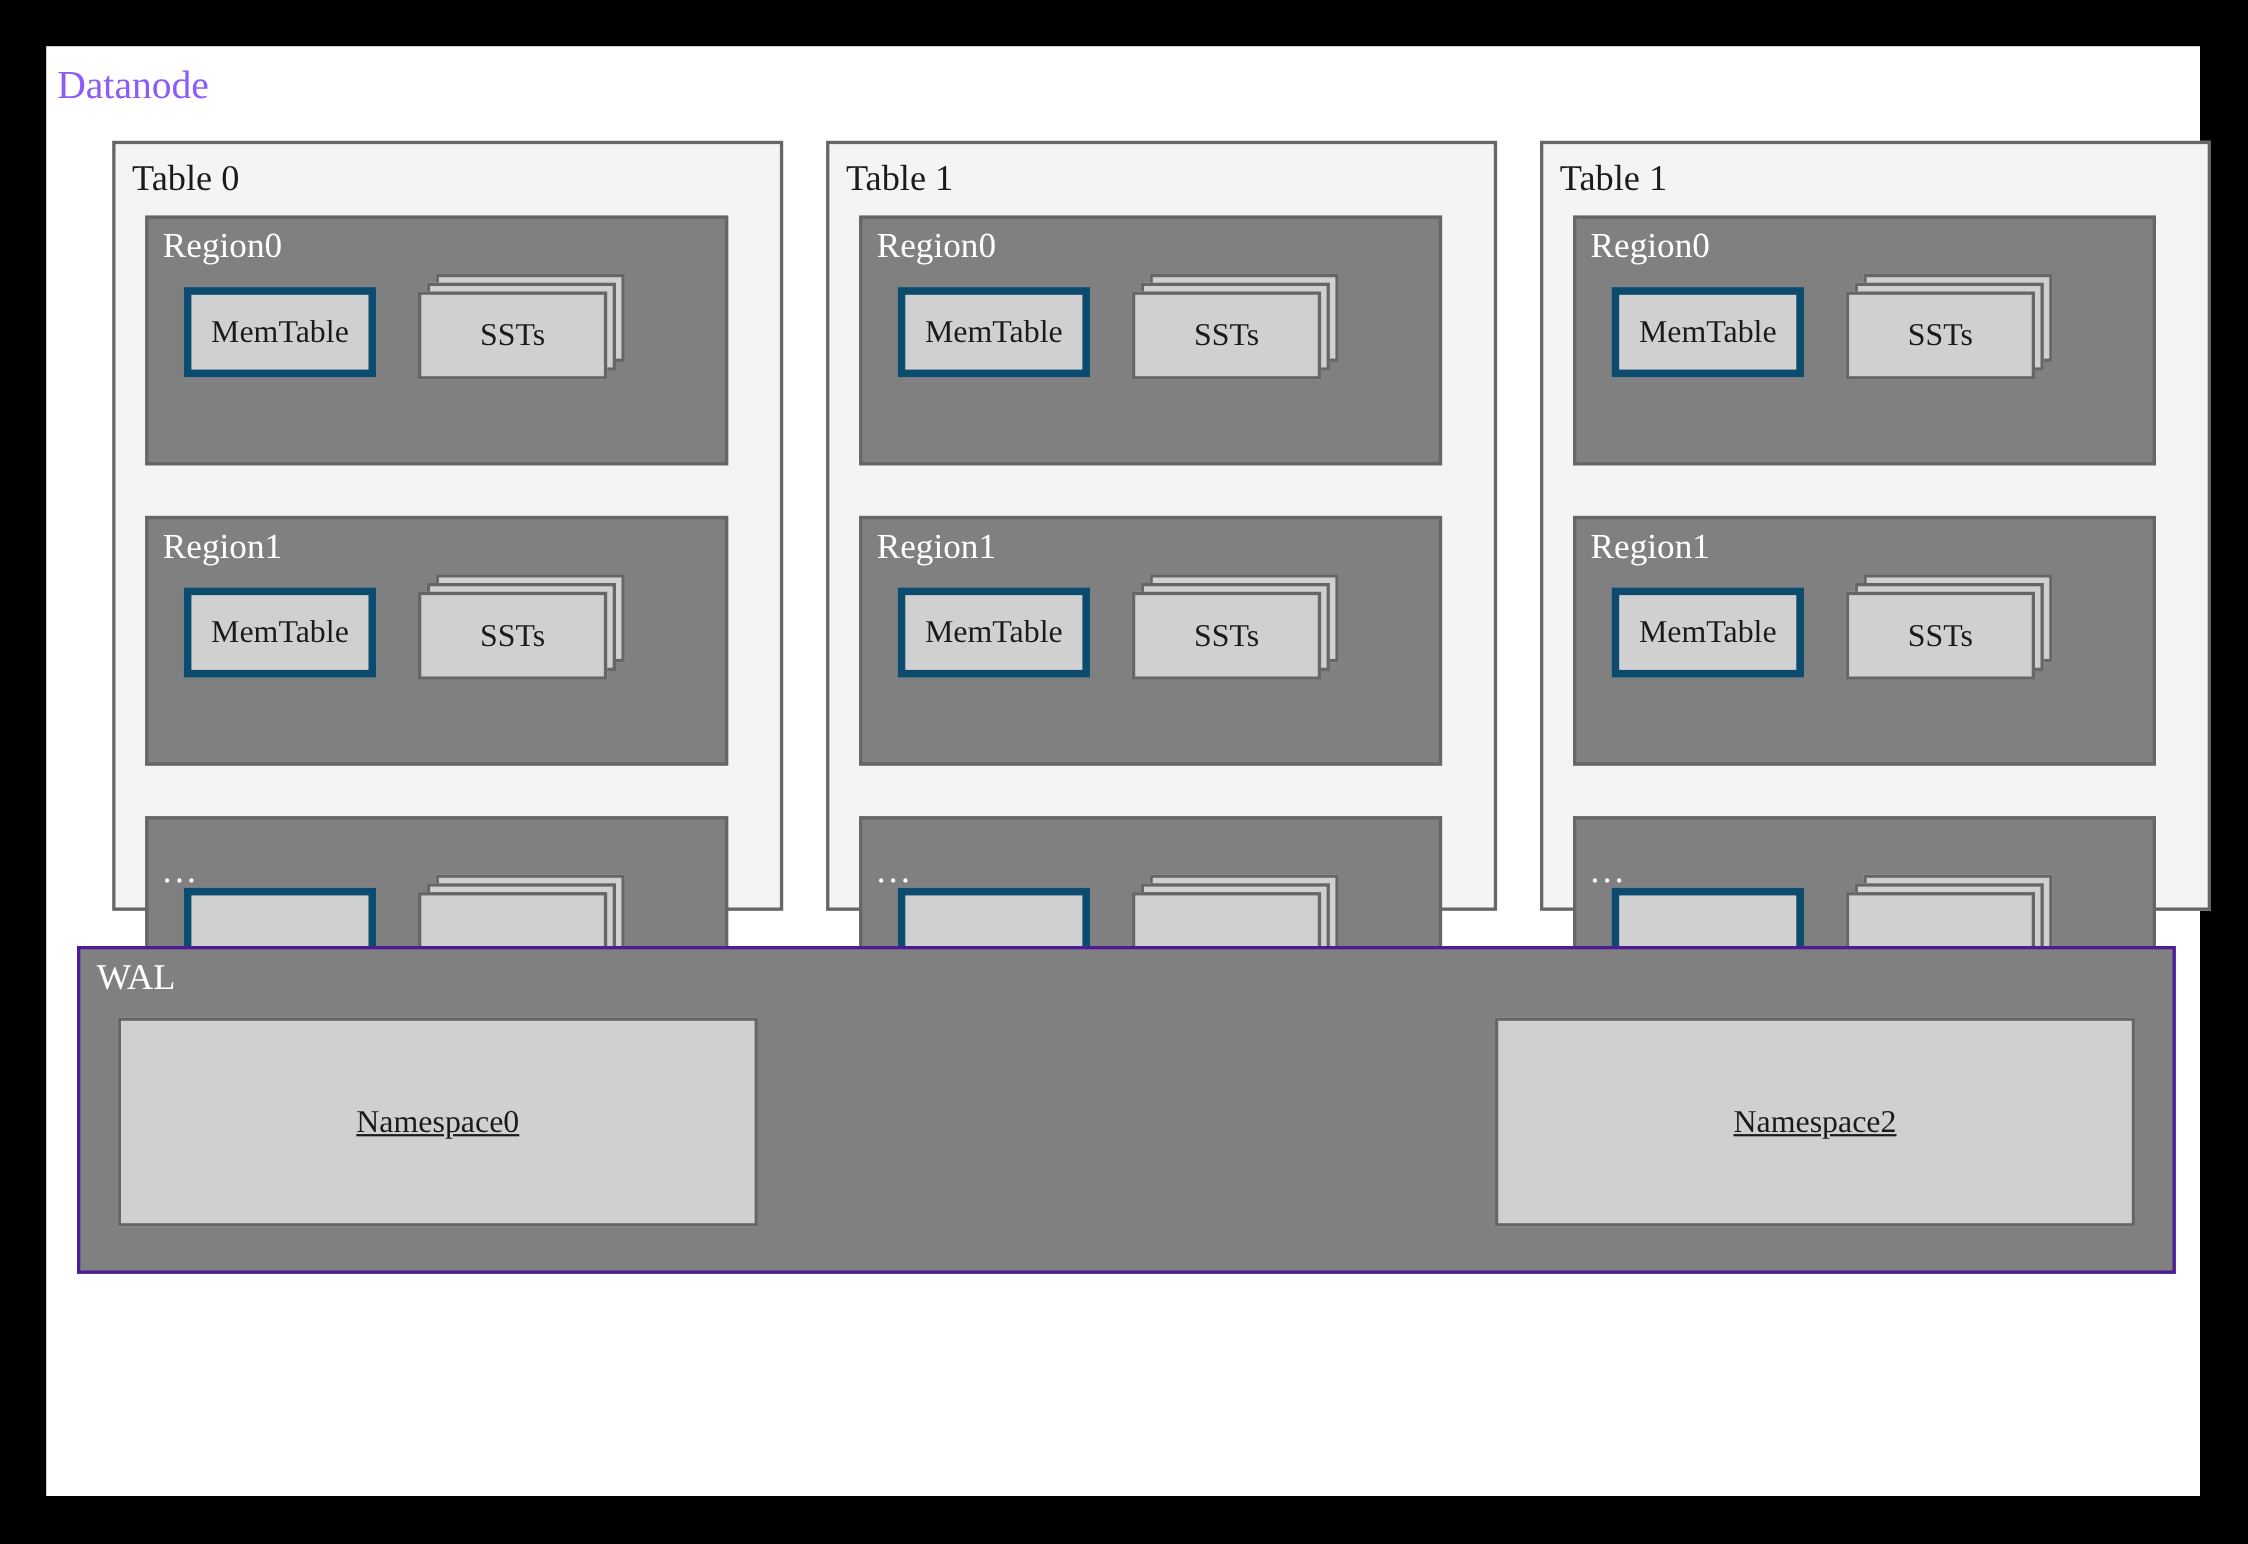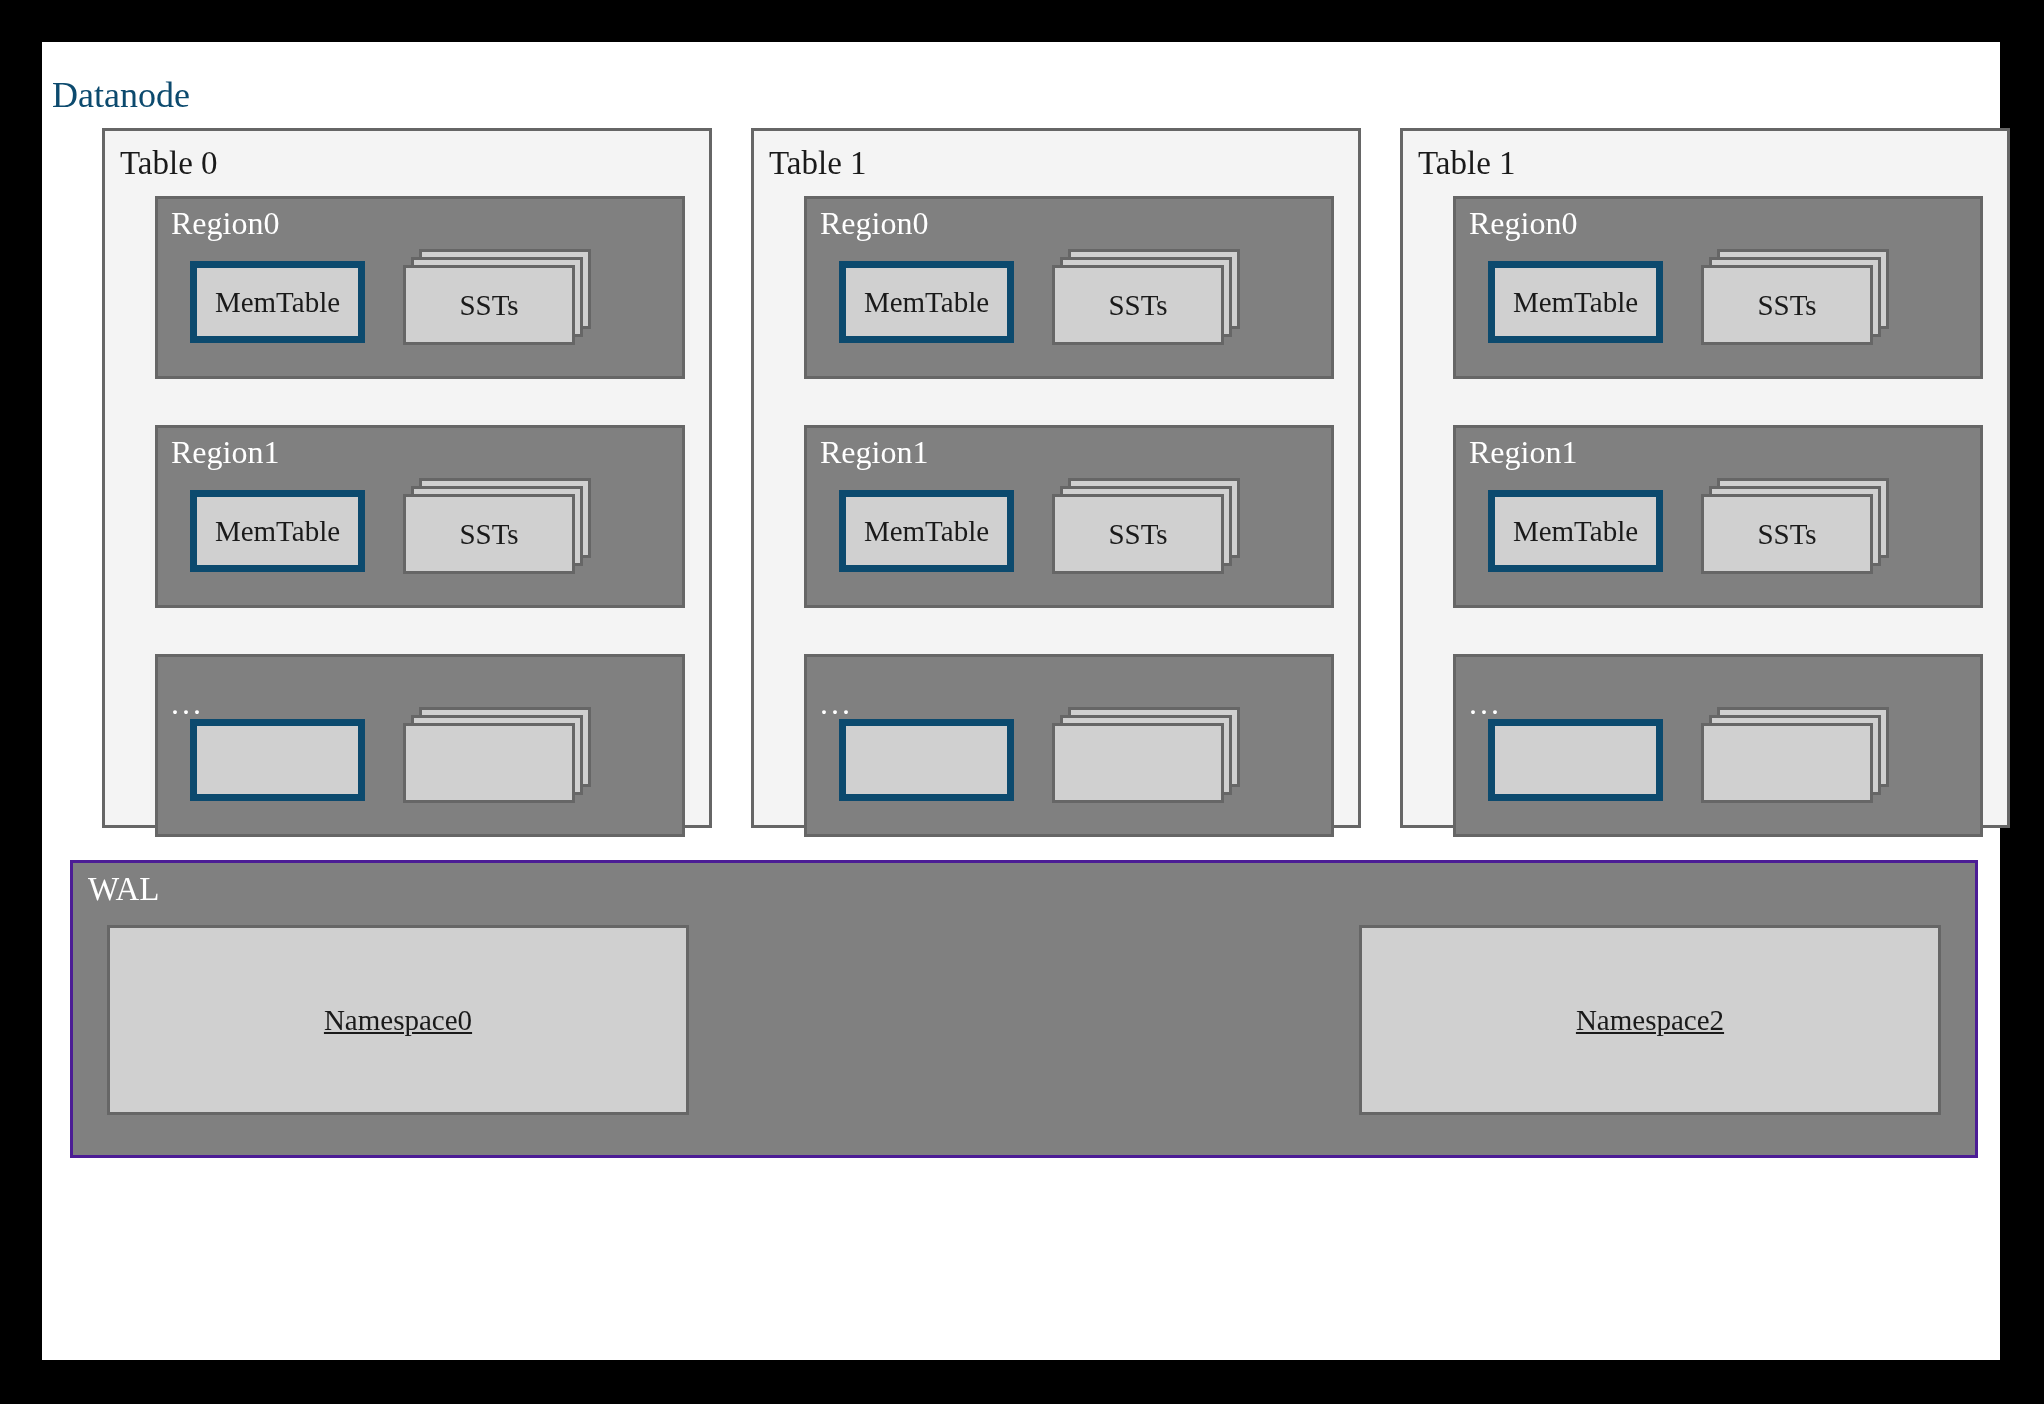--- a/index.html
+++ b/index.html
@@ -22,23 +22,23 @@
     width: 1958px;
     height: 1318px;
     background: #ffffff;
     box-sizing: border-box;
   }
 
   
   .datanode-title {
     position: absolute;
     left: 10px;
-    top: 35px;
+    top: 17px;
     font-size: 36px;
-    color: #0c4a6e;
+    color: #8b5cf6;
     line-height: 1;
     white-space: nowrap;
   }
 
   
   .tables-row {
     position: absolute;
     left: 28px;
     top: 86px;
     width: 1908px;
@@ -70,27 +70,26 @@
   
   .regions {
     position: absolute;
     left: 27px;
     top: 65px;
     width: 530px;
   }
 
   .region {
     width: 530px;
-    height: 183px;
+    height: 227px;
     background: #808080;
     border: 3px solid #666666;
     box-sizing: border-box;
     position: relative;
     margin-bottom: 46px;
-    margin-left: 23px;
   }
   .region:last-child { margin-bottom: 0; }
 
   .region-title {
     position: absolute;
     left: 13px;
     top: 8px;
     font-size: 32px;
     color: #ffffff;
     line-height: 1;

